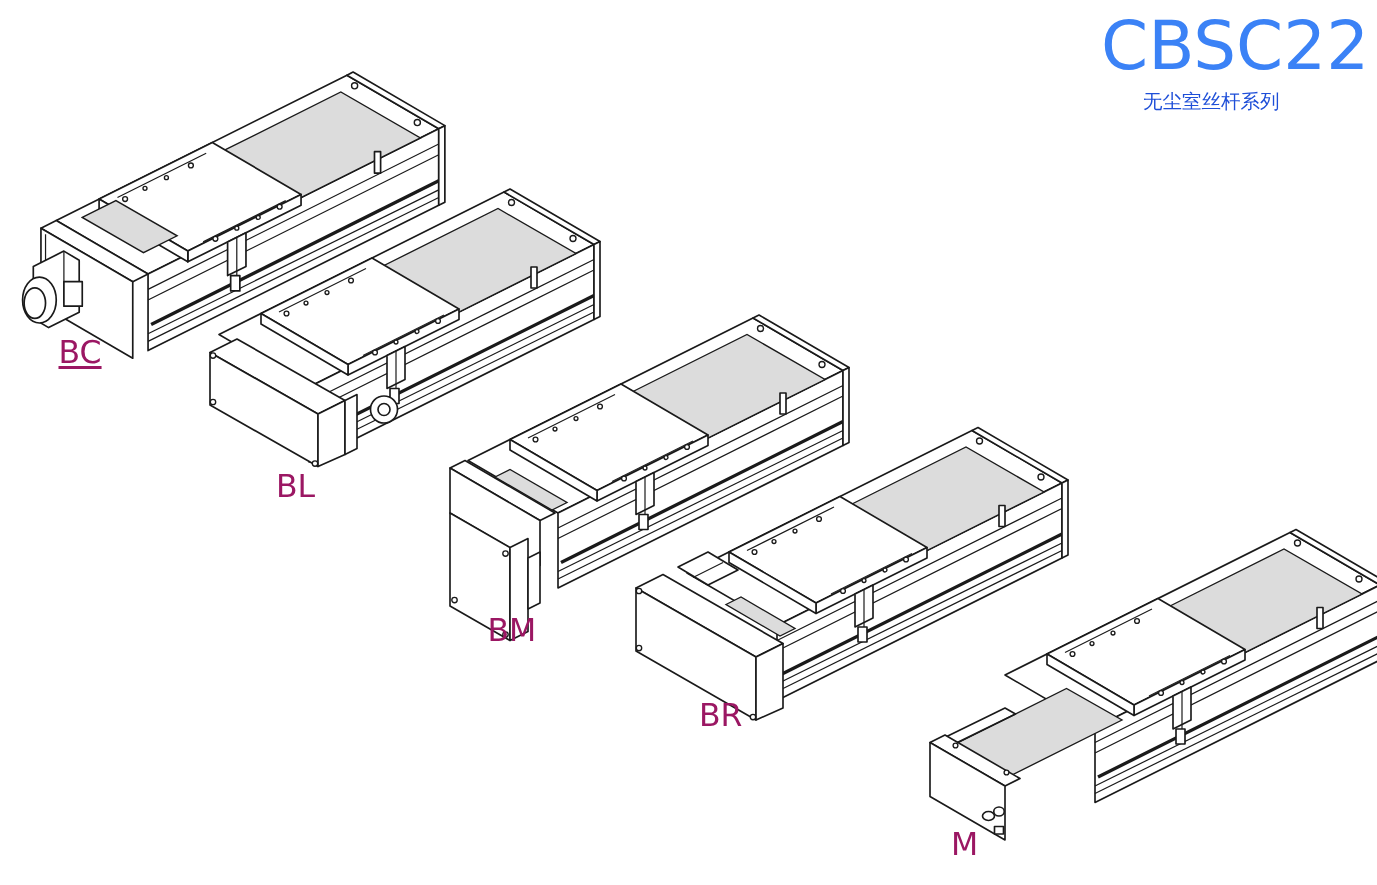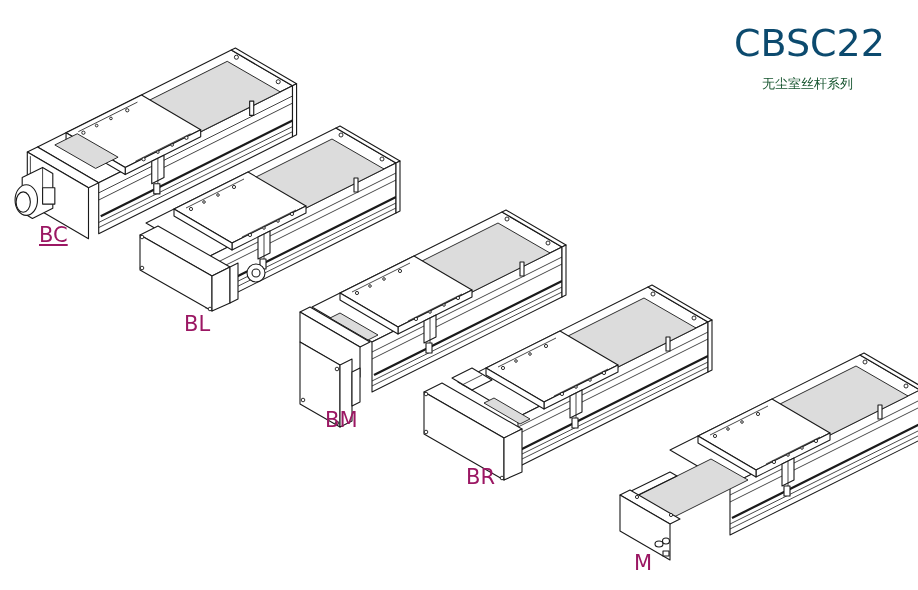--- a/index.html
+++ b/index.html
@@ -1,18 +1,18 @@
 <!DOCTYPE html>
 <html><head>
 <meta charset="utf-8">
 <style>
   html,body{margin:0;padding:0;background:#ffffff;}
   body{width:918px;height:590px;position:relative;overflow:hidden;font-family:"DejaVu Sans","Liberation Sans",sans-serif;}
-  .title{position:absolute;left:734px;top:6px;font-size:38px;line-height:50px;letter-spacing:0px;color:#0c4a6e;font-family:"DejaVu Sans",sans-serif;font-weight:normal;margin-top:12px;}
-  .subtitle{position:absolute;left:762px;top:76px;font-size:13px;line-height:16px;color:#14532d;font-family:"DejaVu Sans",sans-serif;}
+  .title{position:absolute;left:734px;top:6px;font-size:45px;line-height:50px;letter-spacing:0px;color:#3b82f6;font-family:"DejaVu Sans",sans-serif;font-weight:normal;}
+  .subtitle{position:absolute;left:762px;top:61px;font-size:13px;line-height:16px;color:#1d4ed8;font-family:"DejaVu Sans",sans-serif;}
   .label{position:absolute;font-size:21px;line-height:24px;color:#9b1763;font-family:"DejaVu Sans",sans-serif;}
   svg.art{position:absolute;left:0;top:0;}
   .o{fill:#ffffff;stroke:#1a1a1a;stroke-width:1.1;stroke-linejoin:round;}
   .g{fill:#dcdcdc;stroke:#1a1a1a;stroke-width:0.9;}
   .l{fill:none;stroke:#1a1a1a;stroke-width:0.8;}
   .d{fill:none;stroke:#1a1a1a;stroke-width:2.2;}
   .h{fill:#ffffff;stroke:#1a1a1a;stroke-width:0.9;}
 </style>
 </head>
 <body>

